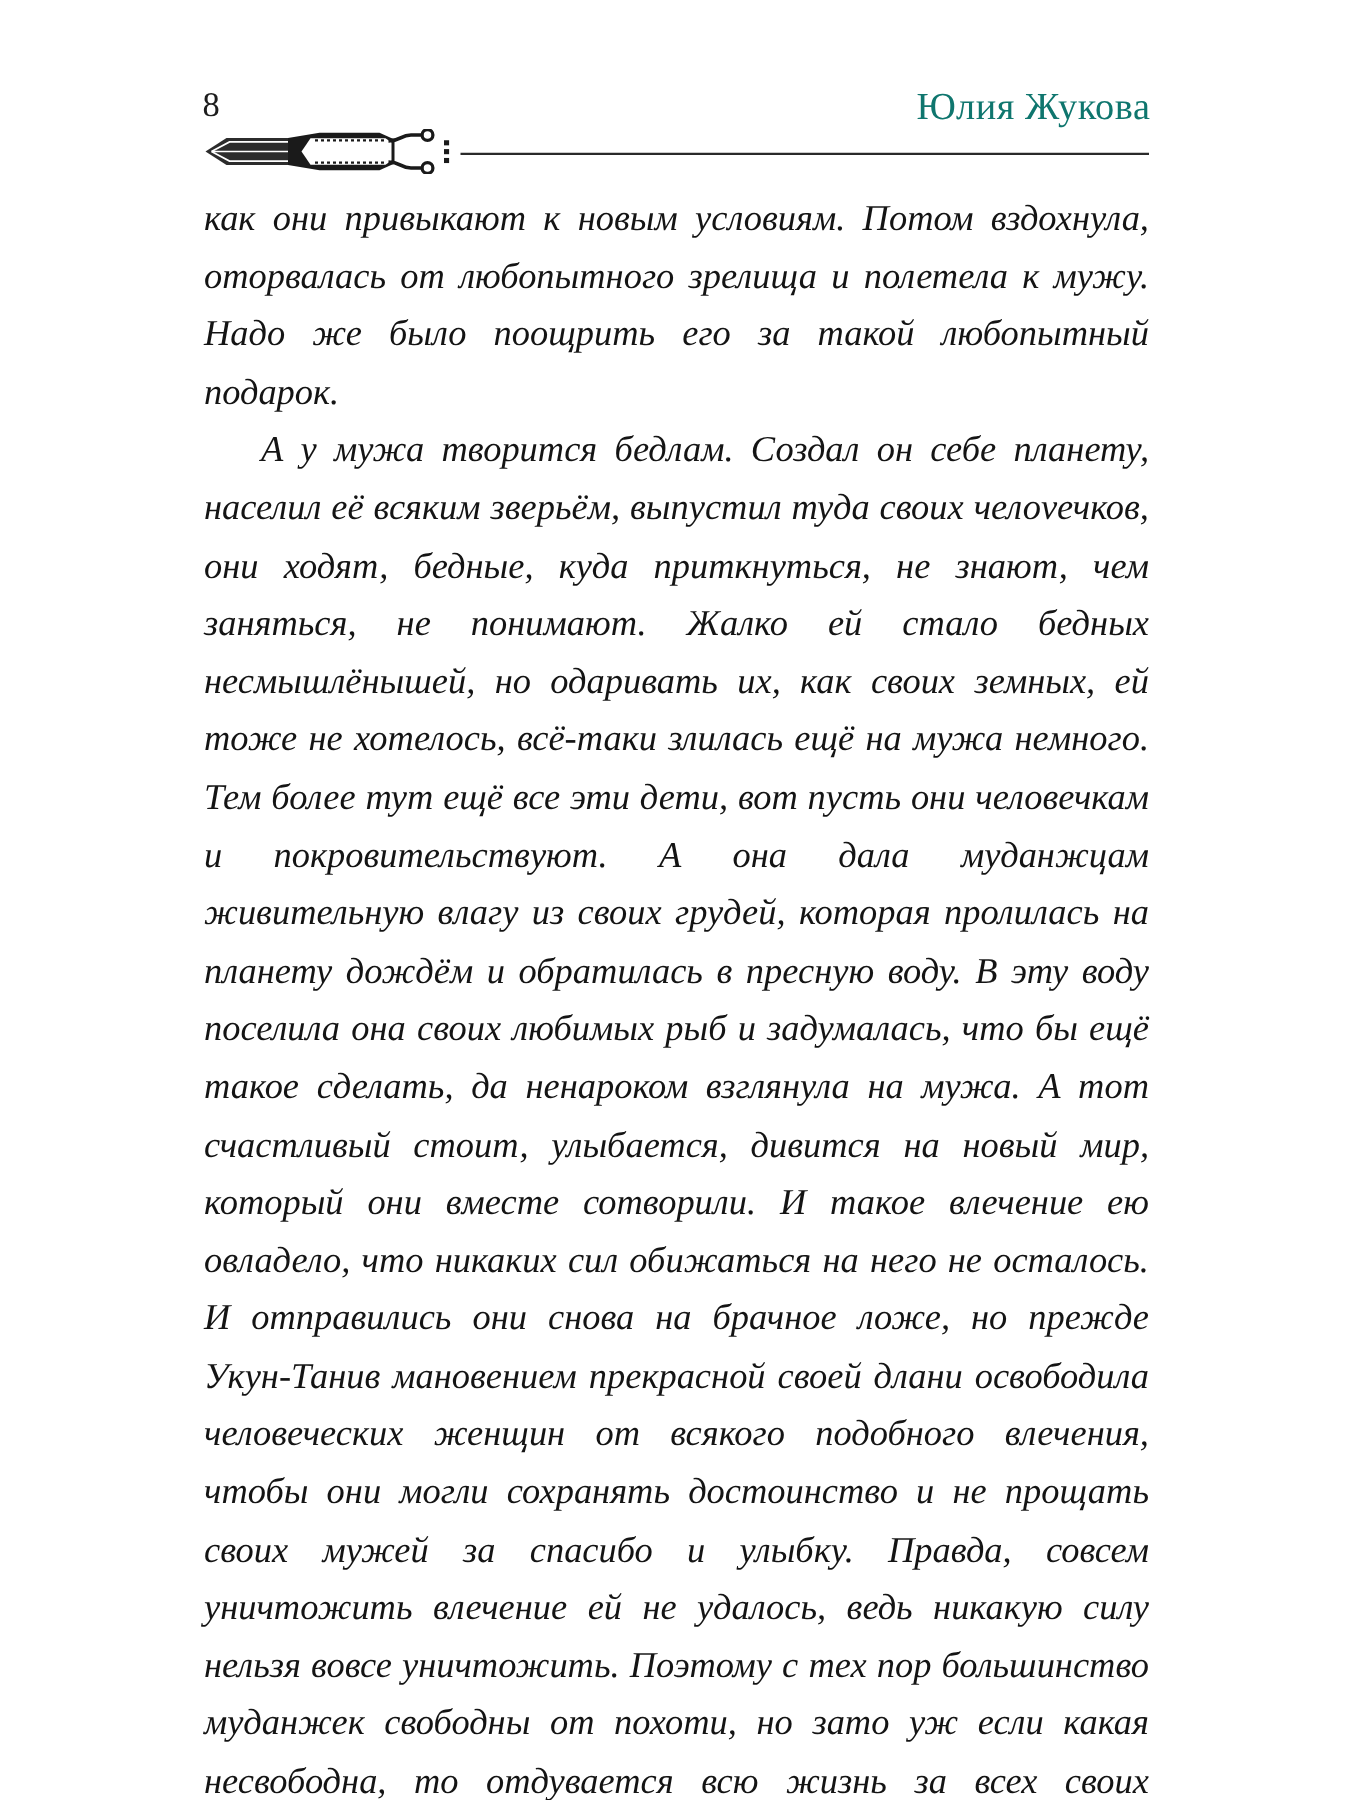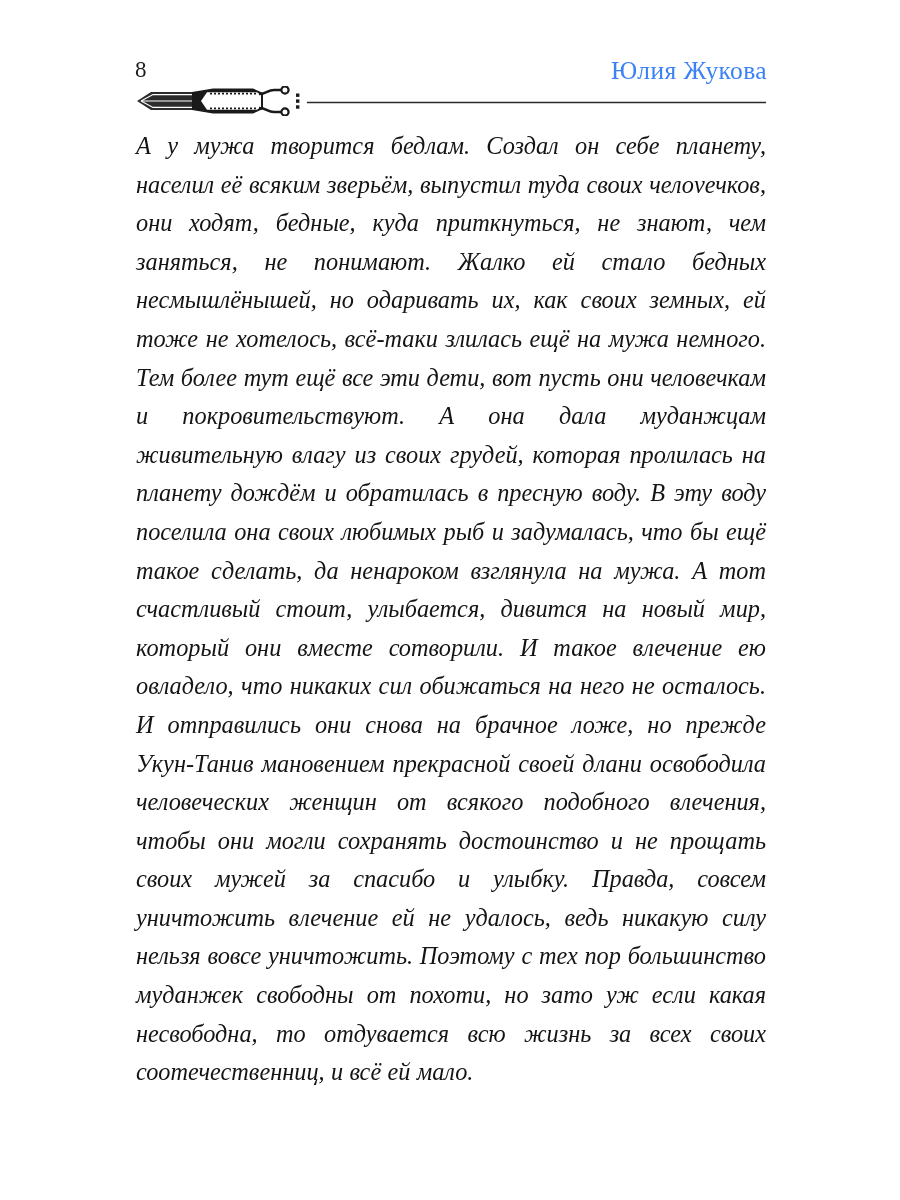--- a/index.html
+++ b/index.html
@@ -43,21 +43,21 @@
     letter-spacing: 0.3px;
   }
 
   .author-name {
     position: absolute;
     right: 0px;
     top: 0px;
     font-family: "Liberation Serif", "DejaVu Serif", serif;
     font-size: 25.5px;
     font-style: normal;
-    color: #3b82f6;
+    color: #0f766e;
     line-height: 1;
     white-space: nowrap;
     letter-spacing: 0.4px;
   }
 
   
   .head-ornament {
     position: absolute;
     left: 0px;
     top: 28px;
@@ -135,17 +135,18 @@
         <rect x="161" y="7.5" width="3.4" height="3.4" fill="#1a1a1a"></rect>
         <rect x="161" y="13.4" width="3.4" height="3.4" fill="#1a1a1a"></rect>
         <rect x="161" y="19.3" width="3.4" height="3.4" fill="#1a1a1a"></rect>
 
         <line x1="172" y1="16.6" x2="631" y2="16.6" stroke="#2a2a2a" stroke-width="1.5"></line>
       </svg>
     </div>
   </div>
 
   <div class="text-block">
+    <p class="para continuation">как они привыкают к новым условиям. Потом вздохну­ла, оторвалась от любопытного зрелища и полетела к мужу. Надо же было поощрить его за такой любопыт­ный подарок.</p>
     <p class="para">А у мужа творится бедлам. Создал он себе планету, населил её всяким зверьём, выпустил туда своих чело­vечков, они ходят, бедные, куда приткнуться, не зна­ют, чем заняться, не понимают. Жалко ей стало бед­ных несмышлёнышей, но одаривать их, как своих земных, ей тоже не хотелось, всё-таки злилась ещё на мужа немного. Тем более тут ещё все эти дети, вот пусть они человечкам и покровительствуют. А она дала муданжцам живительную влагу из своих грудей, которая пролилась на планету дождём и обратилась в пресную воду. В эту воду поселила она своих любимых рыб и задумалась, что бы ещё такое сделать, да ненаро­ком взглянула на мужа. А тот счастливый стоит, улыбается, дивится на новый мир, который они вместе сотворили. И такое влечение ею овладело, что никаких сил обижаться на него не осталось. И отправились они снова на брачное ложе, но прежде Укун-Танив мановением прекрасной своей длани освободила человеческих женщин от всякого подобного влечения, чтобы они могли сохранять достоинство и не прощать своих мужей за спасибо и улыбку. Правда, совсем уничтожить влечение ей не удалось, ведь никакую силу нельзя вовсе уничтожить. Поэтому с тех пор большинство муданжек свободны от похоти, но зато уж если какая несвободна, то отдувается всю жизнь за всех своих соотечественниц, и всё ей мало.</p>
 
   </div>
 
 </div>
 
 </body></html>

